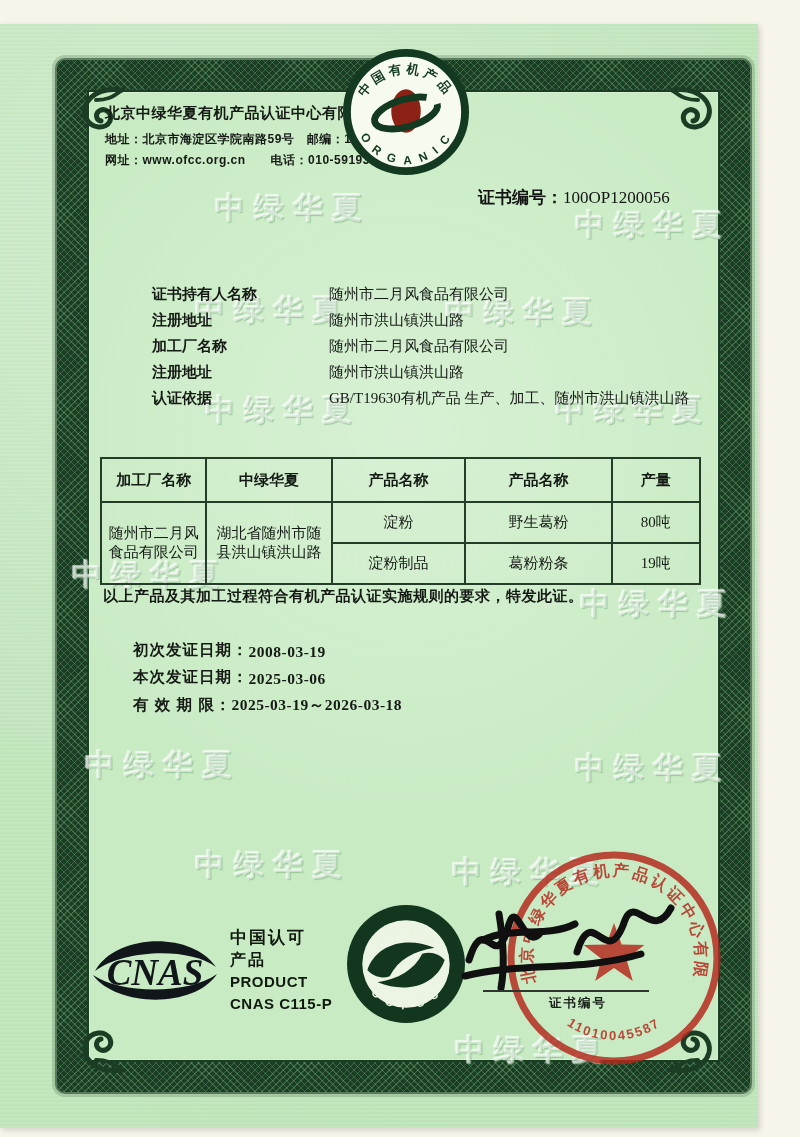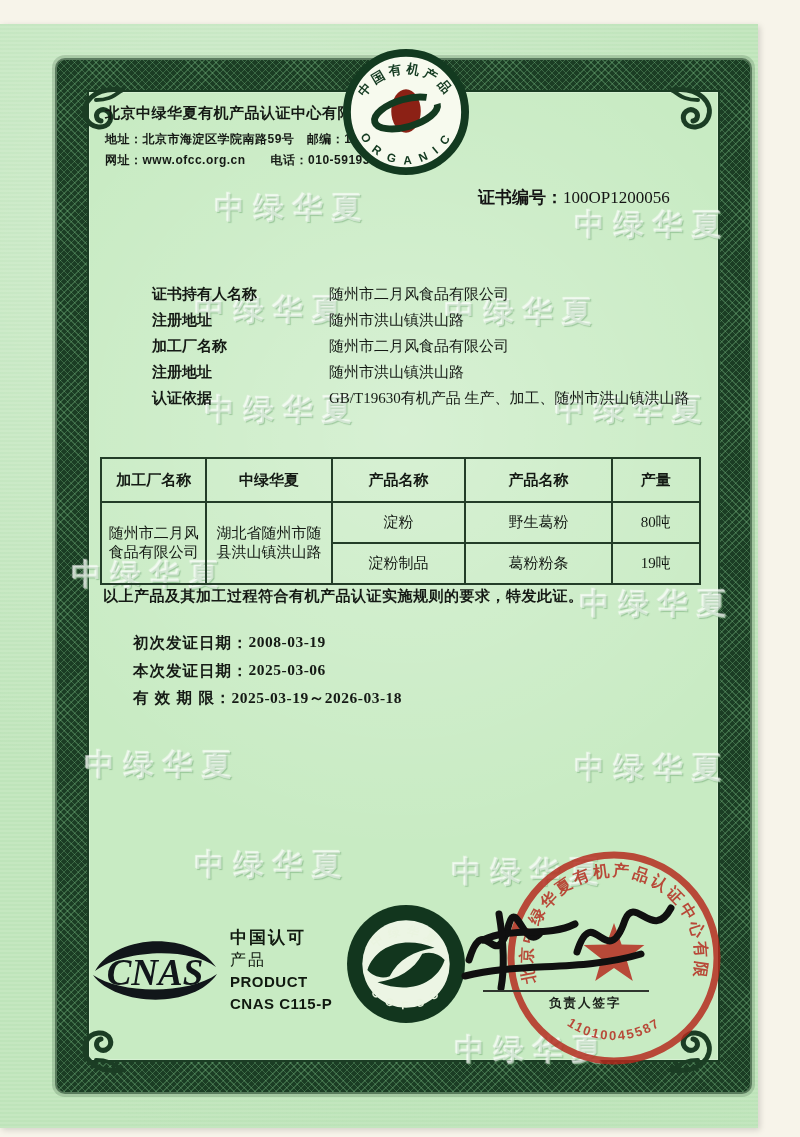--- a/index.html
+++ b/index.html
@@ -77,28 +77,28 @@
     border:2px solid #233d28;text-align:center;vertical-align:middle;
     font-size:15px;padding:2px 3px;color:#141a14;background:transparent;
   }
   table.products th{height:38px;font-weight:bold;}
   table.products td{height:35px;font-family:"Liberation Serif","DejaVu Serif",serif;}
   .col1{width:105px;}.col2{width:125px;}.col3{width:133px;}.col4{width:146px;}.col5{width:88px;}
 
   .statement{position:absolute;left:103px;top:563px;font-size:15px;font-weight:bold;letter-spacing:.5px;}
 
   .dates{position:absolute;left:133px;top:609px;}
-  .drow{display:flex;height:27.5px;align-items:flex-start;font-size:15.5px;font-weight:bold;}
+  .drow{display:flex;height:27.5px;align-items:flex-end;font-size:15.5px;font-weight:bold;}
   .drow .dlabel{flex:none;letter-spacing:1px;}
   .drow .dvalue{font-family:"Liberation Serif","DejaVu Serif",serif;letter-spacing:.5px;}
 
   .cnas-logo{position:absolute;left:88px;top:901px;width:134px;height:86px;}
   .accred{position:absolute;left:230px;top:903px;line-height:22px;color:#10190f;}
   .accred .a1{font-size:17px;font-weight:bold;letter-spacing:2px;}
-  .accred .a2{font-size:16px;font-weight:normal;letter-spacing:2px;}
+  .accred .a2{font-size:16px;font-weight:bold;letter-spacing:2px;}
   .accred .a3,.accred .a4{font-size:15px;font-weight:bold;letter-spacing:.5px;}
 
   .cofcc-logo{position:absolute;left:345px;top:879px;width:122px;height:122px;}
 
   .seal{position:absolute;left:498px;top:818px;width:232px;height:232px;opacity:.9;}
   .sig{position:absolute;left:455px;top:856px;width:230px;height:122px;}
   .sig-line{position:absolute;left:483px;top:966px;width:166px;border-top:2px solid #2f352e;}
   .sig-label{position:absolute;left:549px;top:971px;font-size:12.5px;font-weight:bold;color:#1a201a;letter-spacing:2px;}
 </style>
 </head>
@@ -291,15 +291,15 @@
   <svg class="sig" viewBox="0 0 230 122">
     <g fill="none" stroke="#101010" stroke-width="7" stroke-linecap="round">
       <path d="M14,80 C30,28 40,98 54,44 C62,18 70,74 86,52"></path>
       <path d="M28,60 C58,46 92,58 120,44"></path>
       <path d="M122,72 C138,20 152,94 170,40 C180,14 198,62 216,28"></path>
       <path d="M10,96 C64,82 126,92 186,74"></path>
       <path d="M44,34 C48,58 50,86 46,108"></path>
     </g>
   </svg>
   <div class="sig-line"></div>
-  <div class="sig-label">负责人签字</div>
+  <div class="sig-label">证书编号</div>
 
 </div>
 
 </body></html>

